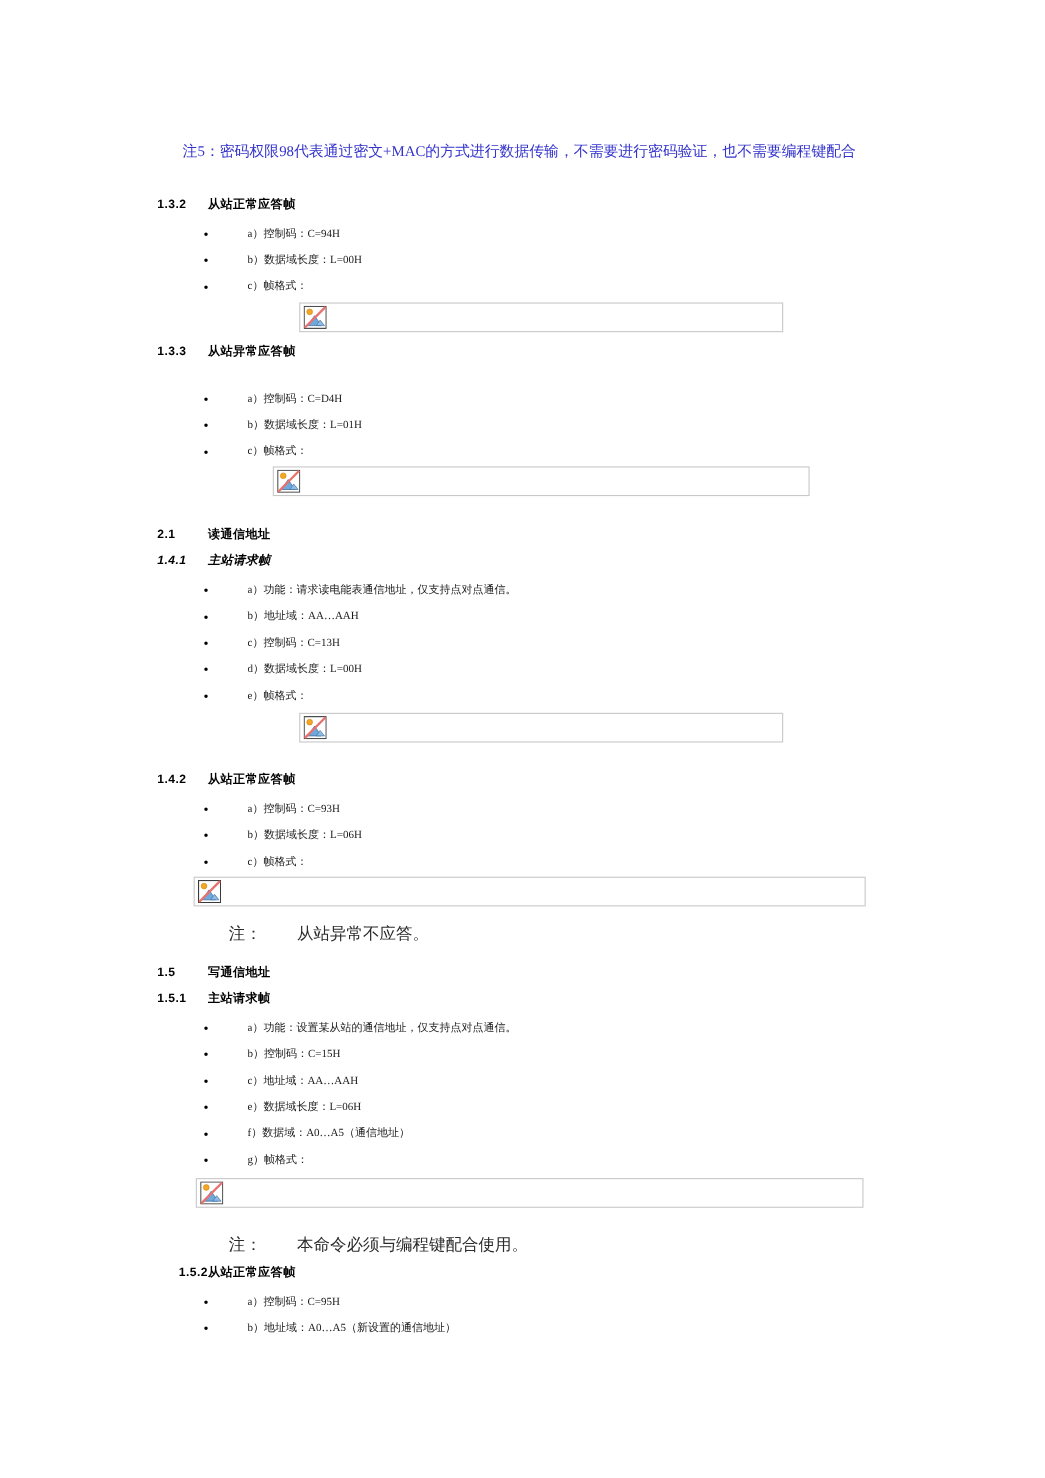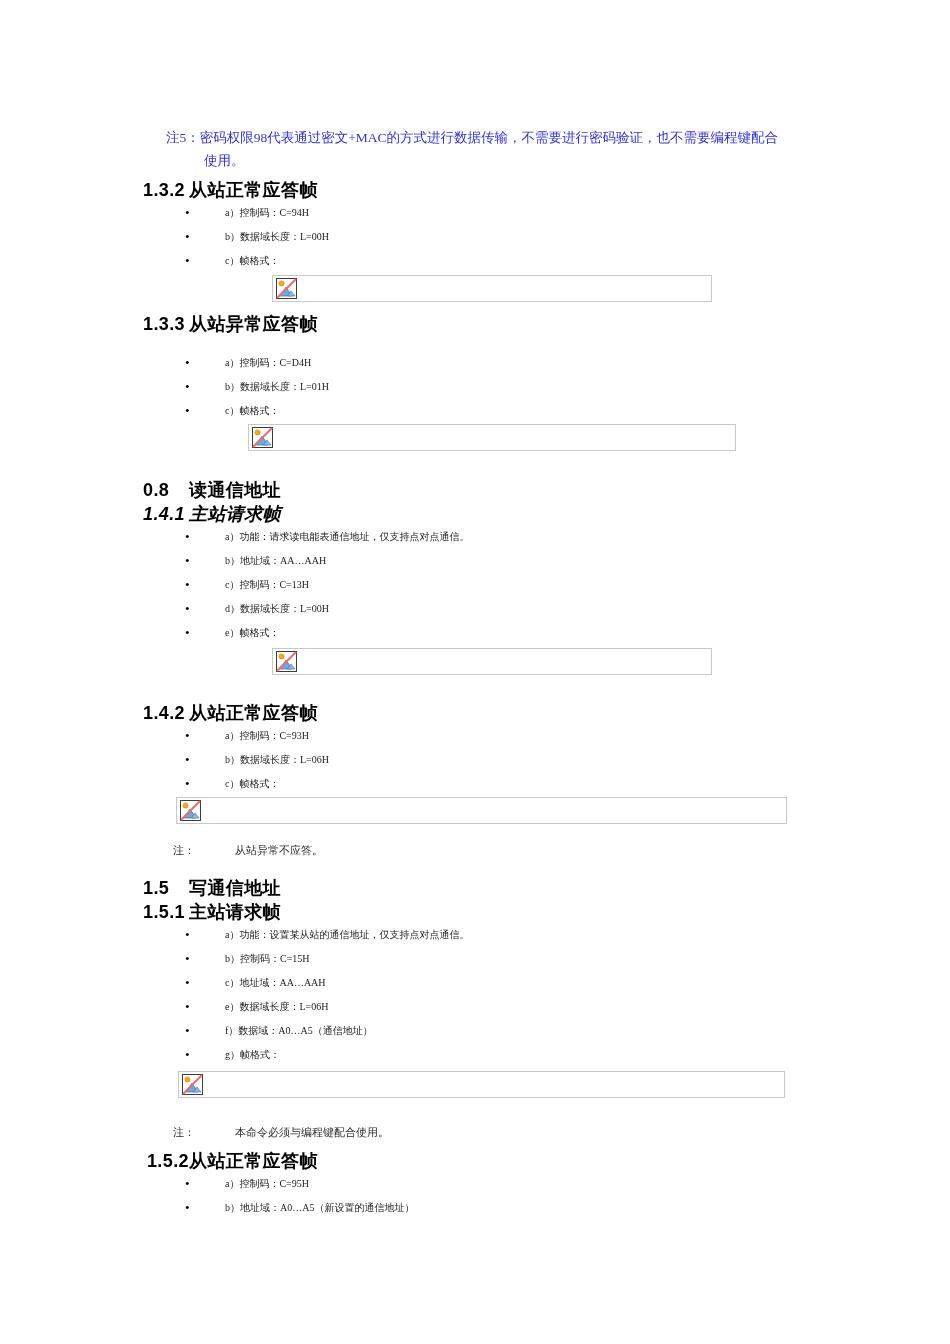--- a/index.html
+++ b/index.html
@@ -40,21 +40,21 @@
     display: block;
     padding-left: 38px;
   }
 
   
   .h-sec {
     position: absolute;
     left: 143px;
     font-family: "Liberation Sans", "DejaVu Sans", sans-serif;
     font-weight: bold;
-    font-size: 18px;
+    font-size: 11px;
     letter-spacing: 0.4px;
     white-space: nowrap;
     color: #000;
   }
   .h-sec .num {
     display: inline-block;
     min-width: 46px;
   }
   .h-sec.lvl2 .num {
     min-width: 46px;
@@ -100,38 +100,38 @@
     left: 3px;
     top: 2px;
     width: 21px;
     height: 21px;
   }
 
   
   .note-small {
     position: absolute;
     font-family: "Liberation Serif", "DejaVu Serif", serif;
-    font-size: 11px;
+    font-size: 15px;
     line-height: 20px;
     color: #2b2b2b;
     white-space: nowrap;
+    margin-left: 35px;
   }
   .note-small .nlabel {
     display: inline-block;
     width: 62px;
   }
 </style>
 </head>
 <body>
 
 <div class="page">
 
   <div class="note-blue">
     <span>注5：密码权限98代表通过密文+MAC的方式进行数据传输，不需要进行密码验证，也不需要编程键配合</span>
-    <span class="l2">使用。</span>
   </div>
 
   <div class="h-sec lvl2" style="top:178px;">
     <span class="num">1.3.2</span><span>从站正常应答帧</span>
   </div>
   <div class="row" style="top:201px;">
     <span class="bullet">•</span>
     <span class="label">a）控制码：C=94H</span>
   </div>
   <div class="row" style="top:225px;">
@@ -173,21 +173,21 @@
     <svg class="broken-img" viewBox="0 0 21 21" xmlns="http://www.w3.org/2000/svg">
       <rect x="0.5" y="0.5" width="20" height="20" fill="#ffffff" stroke="#3b3b3b" stroke-width="1"></rect>
       <circle cx="5.5" cy="5.5" r="2.6" fill="#f5a623" stroke="#d18a12" stroke-width="0.6"></circle>
       <path d="M4 18 L10 9 L16 18 Z" fill="#6fa8dc" stroke="#3d6fa0" stroke-width="0.7"></path>
       <path d="M11.5 18 L15 13 L19 18 Z" fill="#8fbce6" stroke="#3d6fa0" stroke-width="0.6"></path>
       <line x1="1" y1="20" x2="20" y2="1" stroke="#e8716f" stroke-width="2.1"></line>
     </svg>
   </div>
 
   <div class="h-sec" style="top:478px;">
-    <span class="num">0.8</span><span>读通信地址</span>
+    <span class="num">2.1</span><span>读通信地址</span>
   </div>
 
   <div class="h-sec lvl2" style="top:502px;font-style:italic;">
     <span class="num">1.4.1</span><span>主站请求帧</span>
   </div>
   <div class="row" style="top:525px;">
     <span class="bullet">•</span>
     <span class="label">a）功能：请求读电能表通信地址，仅支持点对点通信。</span>
   </div>
   <div class="row" style="top:549px;">

